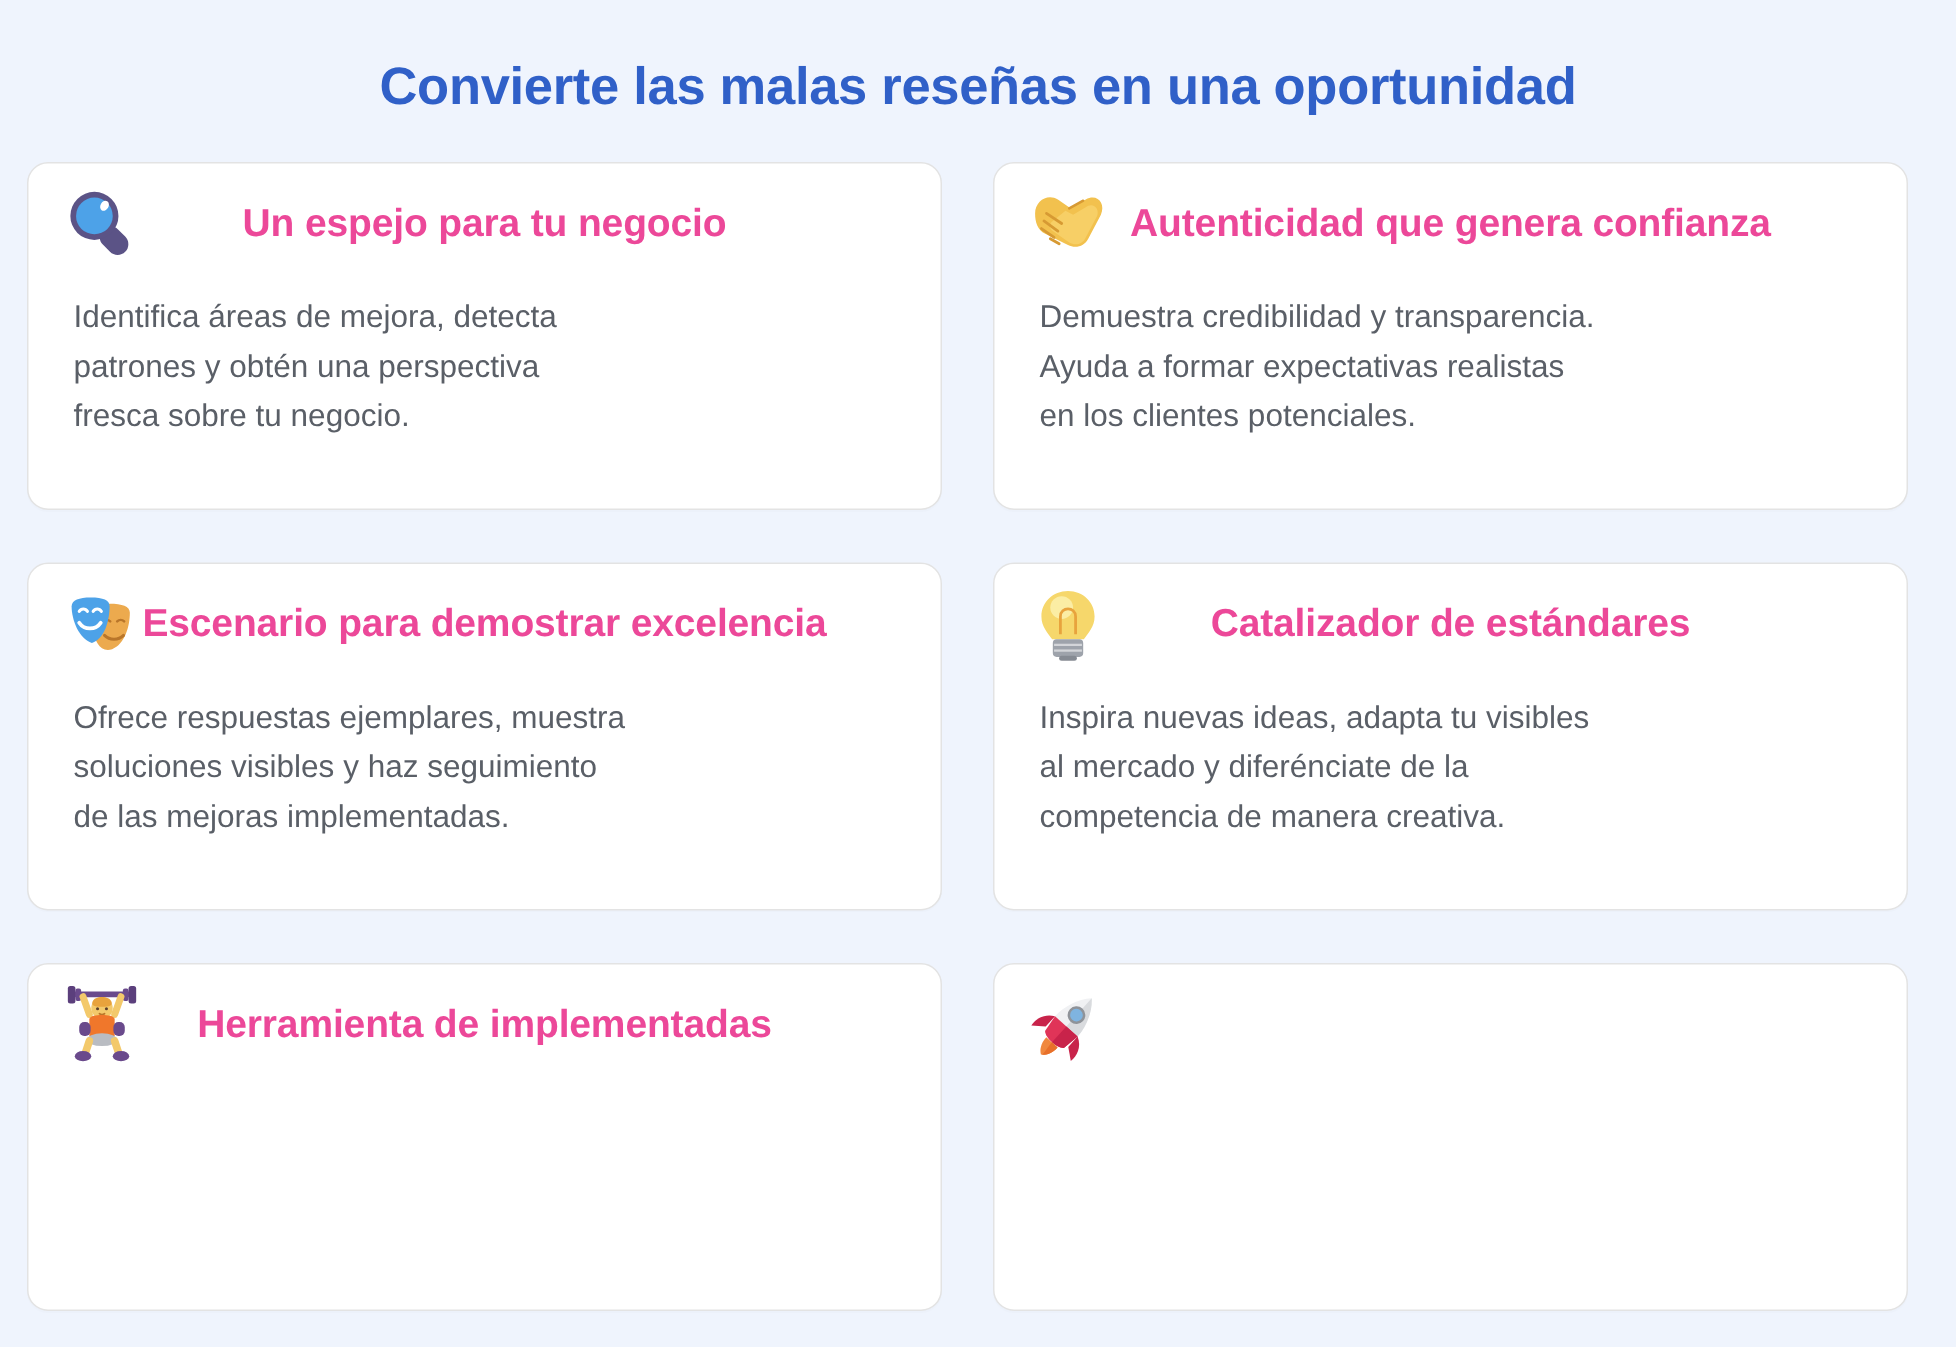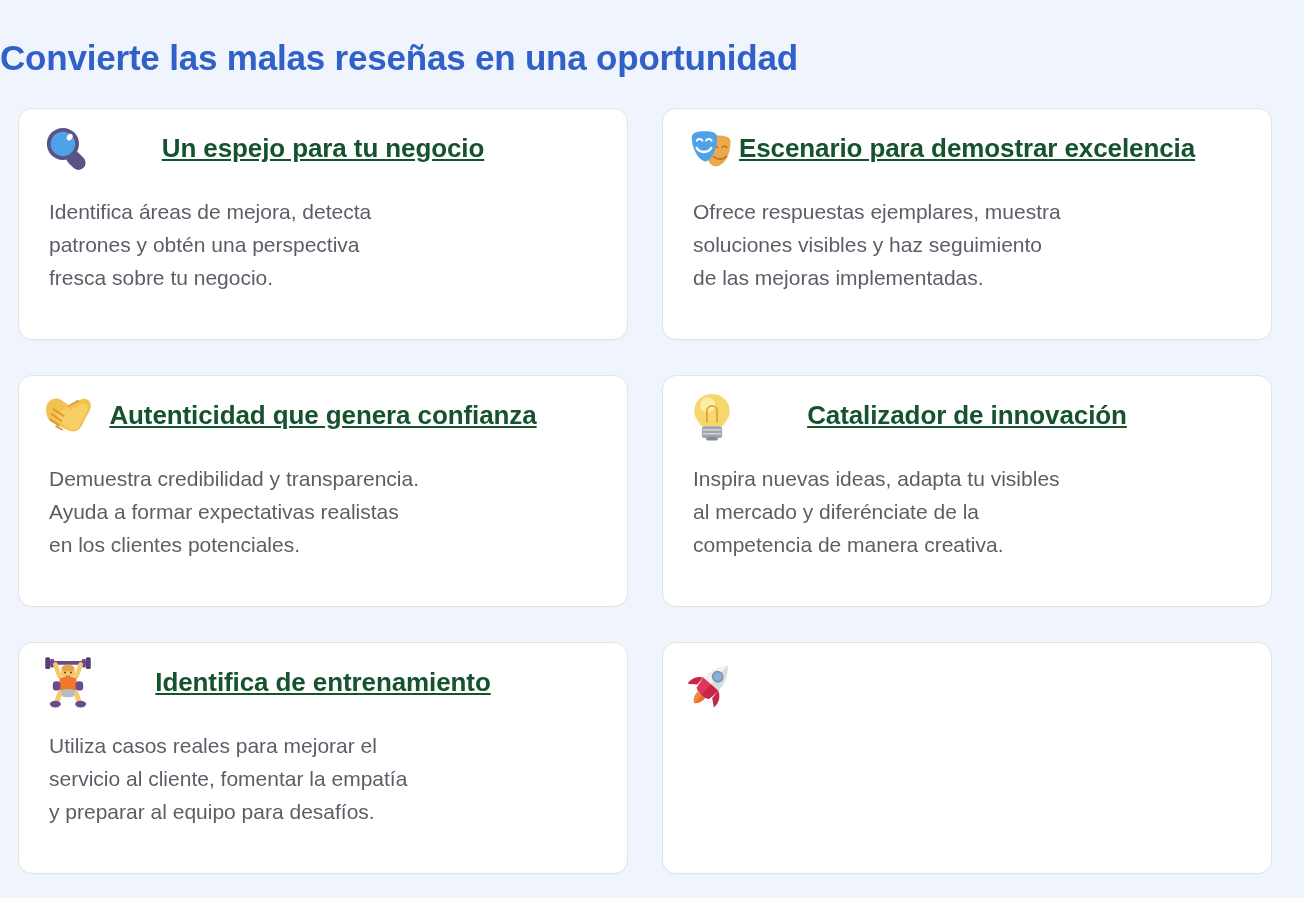--- a/index.html
+++ b/index.html
@@ -16,21 +16,21 @@
   }
 
   .page {
     position: relative;
     width: 1304px;
     height: 898px;
     box-sizing: border-box;
   }
 
   .page-title {
-    text-align: left;
+    text-align: center;
     color: #3060c8;
     font-size: 35px;
     font-weight: bold;
     letter-spacing: -0.2px;
     line-height: 1;
     margin: 0;
     padding-top: 40px;
     padding-bottom: 0;
   }
 
@@ -75,29 +75,28 @@
   }
 
   .card-emoji svg {
     display: block;
     width: 54px;
     height: 54px;
   }
 
   .card-title {
     display: inline-block;
-    color: #14532d;
+    color: #ec4899;
     font-size: 26px;
     font-weight: bold;
     line-height: 54px;
     letter-spacing: -0.1px;
     vertical-align: top;
     margin: 0;
     padding: 0;
-    text-decoration: underline;
   }
 
   .card-body {
     color: #5a5f67;
     font-size: 21px;
     line-height: 33px;
     text-align: left;
     padding: 12px 30px 0 30px;
     white-space: pre-line;
   }
@@ -119,41 +118,20 @@
             <circle cx="26" cy="26" r="19" fill="#5b5386"></circle>
             <circle cx="26" cy="26" r="14.5" fill="#4da2e8"></circle>
             <ellipse cx="34" cy="18" rx="3.2" ry="4.2" transform="rotate(30 34 18)" fill="#ffffff"></ellipse>
           </svg>
         </span>
         <span class="card-title">Un espejo para tu negocio</span>
       </div>
       <div class="card-body">Identifica áreas de mejora, detecta
 patrones y obtén una perspectiva
 fresca sobre tu negocio.</div>
-    </div>
-
-    <div class="card">
-      <div class="card-head">
-        <span class="card-emoji">
-          <svg viewBox="0 0 64 64" xmlns="http://www.w3.org/2000/svg">
-            <path d="M26 22 C26 18 30 16 38 16 C48 16 54 18 54 23 C54 34 50 48 40 52 C31 55 26 46 25 36 C24.5 31 26 26 26 22 Z" fill="#ecaa4e"></path>
-            <path d="M33 30 C34.5 28.5 37 28.5 38.5 30" stroke="#b9762a" stroke-width="2" fill="none" stroke-linecap="round"></path>
-            <path d="M44 30 C45.5 28.5 48 28.5 49.5 30" stroke="#b9762a" stroke-width="2" fill="none" stroke-linecap="round"></path>
-            <path d="M34 41 C38 45 45 45 49 41" stroke="#b9762a" stroke-width="2.4" fill="none" stroke-linecap="round"></path>
-            <path d="M8 18 C8 13 14 11 23 11 C33 11 38 13 38 18 C38 29 34 44 24 47 C14 44 8 29 8 18 Z" fill="#4da2e8"></path>
-            <path d="M14 22 C15.5 19.5 19 19.5 20.5 22" stroke="#ffffff" stroke-width="2.4" fill="none" stroke-linecap="round"></path>
-            <path d="M25 22 C26.5 19.5 30 19.5 31.5 22" stroke="#ffffff" stroke-width="2.4" fill="none" stroke-linecap="round"></path>
-            <path d="M14 31 C18 37 27 37 31 31" stroke="#ffffff" stroke-width="3" fill="none" stroke-linecap="round"></path>
-          </svg>
-        </span>
-        <span class="card-title">Escenario para demostrar excelencia</span>
-      </div>
-      <div class="card-body">Ofrece respuestas ejemplares, muestra
-soluciones visibles y haz seguimiento
-de las mejoras implementadas.</div>
     </div>
 
     <div class="card">
       <div class="card-head">
         <span class="card-emoji">
           <svg viewBox="0 0 64 64" xmlns="http://www.w3.org/2000/svg">
             <path d="M6 24 C6 14 16 8 24 13 L34 20 L46 13 C55 8 62 16 58 25 L48 44 C45 50 38 52 32 49 L14 40 C8 37 6 31 6 24 Z" fill="#f2c14e"></path>
             <path d="M30 22 L20 30 C17 32 17 36 20 38 L33 47 C38 50 44 48 46 43 L55 26 C57 21 53 16 48 18 L36 25 Z" fill="#f7cf66"></path>
             <g stroke="#d79a33" stroke-width="2.2" stroke-linecap="round" fill="none">
               <path d="M13 30 L24 38"></path>
@@ -168,32 +146,53 @@
       </div>
       <div class="card-body">Demuestra credibilidad y transparencia.
 Ayuda a formar expectativas realistas
 en los clientes potenciales.</div>
     </div>
 
     <div class="card">
       <div class="card-head">
         <span class="card-emoji">
           <svg viewBox="0 0 64 64" xmlns="http://www.w3.org/2000/svg">
+            <path d="M26 22 C26 18 30 16 38 16 C48 16 54 18 54 23 C54 34 50 48 40 52 C31 55 26 46 25 36 C24.5 31 26 26 26 22 Z" fill="#ecaa4e"></path>
+            <path d="M33 30 C34.5 28.5 37 28.5 38.5 30" stroke="#b9762a" stroke-width="2" fill="none" stroke-linecap="round"></path>
+            <path d="M44 30 C45.5 28.5 48 28.5 49.5 30" stroke="#b9762a" stroke-width="2" fill="none" stroke-linecap="round"></path>
+            <path d="M34 41 C38 45 45 45 49 41" stroke="#b9762a" stroke-width="2.4" fill="none" stroke-linecap="round"></path>
+            <path d="M8 18 C8 13 14 11 23 11 C33 11 38 13 38 18 C38 29 34 44 24 47 C14 44 8 29 8 18 Z" fill="#4da2e8"></path>
+            <path d="M14 22 C15.5 19.5 19 19.5 20.5 22" stroke="#ffffff" stroke-width="2.4" fill="none" stroke-linecap="round"></path>
+            <path d="M25 22 C26.5 19.5 30 19.5 31.5 22" stroke="#ffffff" stroke-width="2.4" fill="none" stroke-linecap="round"></path>
+            <path d="M14 31 C18 37 27 37 31 31" stroke="#ffffff" stroke-width="3" fill="none" stroke-linecap="round"></path>
+          </svg>
+        </span>
+        <span class="card-title">Escenario para demostrar excelencia</span>
+      </div>
+      <div class="card-body">Ofrece respuestas ejemplares, muestra
+soluciones visibles y haz seguimiento
+de las mejoras implementadas.</div>
+    </div>
+
+    <div class="card">
+      <div class="card-head">
+        <span class="card-emoji">
+          <svg viewBox="0 0 64 64" xmlns="http://www.w3.org/2000/svg">
             <path d="M32 6 C20 6 11 15 11 26 C11 34 16 39 19.5 44 L44.5 44 C48 39 53 34 53 26 C53 15 44 6 32 6 Z" fill="#f6d76b"></path>
             <circle cx="27" cy="19" r="9" fill="#fbeda4"></circle>
             <path d="M26 40 L26 26 C26 22 29 20 32 20 C35 20 38 22 38 26 L38 40" stroke="#e8a33d" stroke-width="2.2" fill="none"></path>
             <rect x="20" y="44" width="24" height="14" rx="3" fill="#9ea3ab"></rect>
             <g stroke="#ffffff" stroke-width="1.8" opacity="0.55">
               <path d="M21 48.5 L43 48.5"></path>
               <path d="M21 53 L43 53"></path>
             </g>
             <rect x="25" y="57" width="14" height="4" rx="2" fill="#868b93"></rect>
           </svg>
         </span>
-        <span class="card-title">Catalizador de innovación</span>
+        <span class="card-title">Catalizador de estándares</span>
       </div>
       <div class="card-body">Inspira nuevas ideas, adapta tu visibles
 al mercado y diferénciate de la
 competencia de manera creativa.</div>
     </div>
 
     <div class="card">
       <div class="card-head">
         <span class="card-emoji">
           <svg viewBox="0 0 64 64" xmlns="http://www.w3.org/2000/svg">
@@ -212,25 +211,22 @@
             <path d="M22 28 C22 25.5 26 24.5 32 24.5 C38 24.5 42 25.5 42 28 L42 41 L22 41 Z" fill="#f0772b"></path>
             <rect x="14" y="30" width="9" height="11" rx="4" fill="#6a4a8c"></rect>
             <rect x="41" y="30" width="9" height="11" rx="4" fill="#6a4a8c"></rect>
             <ellipse cx="32" cy="44" rx="12" ry="5" fill="#b9bcc2"></ellipse>
             <path d="M22 45 L19 54" stroke="#f3c96b" stroke-width="6" stroke-linecap="round"></path>
             <path d="M42 45 L45 54" stroke="#f3c96b" stroke-width="6" stroke-linecap="round"></path>
             <ellipse cx="17" cy="57" rx="6.5" ry="4" fill="#6a4a8c"></ellipse>
             <ellipse cx="47" cy="57" rx="6.5" ry="4" fill="#6a4a8c"></ellipse>
           </svg>
         </span>
-        <span class="card-title">Identifica de entrenamiento</span>
-      </div>
-      <div class="card-body">Utiliza casos reales para mejorar el
-servicio al cliente, fomentar la empatía
-y preparar al equipo para desafíos.</div>
+        <span class="card-title">Herramienta de implementadas</span>
+      </div>
     </div>
 
     <div class="card">
       <div class="card-head">
         <span class="card-emoji">
           <svg viewBox="0 0 64 64" xmlns="http://www.w3.org/2000/svg">
             <g transform="rotate(42 32 32)">
               <path d="M32 4 C40 12 44 24 44 34 L20 34 C20 24 24 12 32 4 Z" fill="#f0f1f3"></path>
               <path d="M32 4 C40 12 44 24 44 34 L32 34 L32 4 Z" fill="#d9dbde"></path>
               <circle cx="32" cy="22" r="7" fill="#8f9399"></circle>

